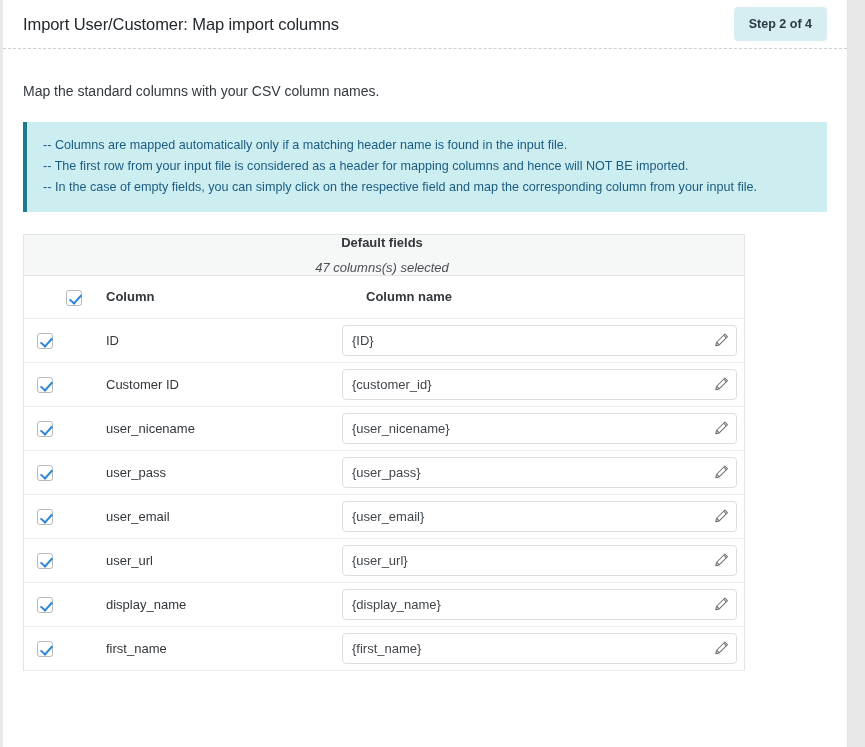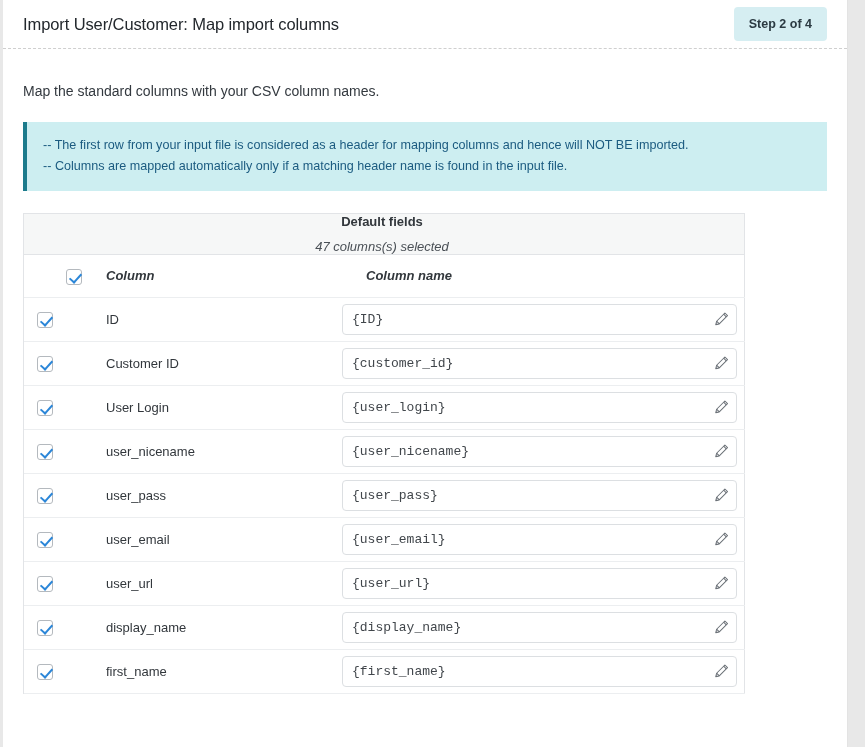--- a/index.html
+++ b/index.html
@@ -120,21 +120,20 @@
   }
 
   
   col.c-check { width: 58px; }
   col.c-col   { width: 260px; }
   col.c-name  { width: 403px; }
 
   thead th {
     height: 42px;
     padding: 0;
-    font-style: italic;
   }
 
   thead th.h-check {
     text-align: right;
     padding-right: 0px;
   }
 
   thead th.h-label {
     text-align: left;
     font-size: 13px;
@@ -196,21 +195,21 @@
     width: 395px;
     height: 31px;
   }
 
   .field input {
     width: 100%;
     height: 100%;
     border: 1px solid #dcdfe2;
     border-radius: 4px;
     background: #fff;
-    font-family: Liberation Mono, monospace;
+    font-family: Liberation Sans, sans-serif;
     font-size: 13px;
     color: #41464b;
     padding: 0 30px 0 9px;
     outline: none;
   }
 
   .field input::placeholder { color: #8c9196; }
 
   .pencil {
     position: absolute;
@@ -231,22 +230,23 @@
 <div class="page">
 
   <div class="wiz-header">
     <div class="wiz-title">Import User/Customer: Map import columns</div>
     <div class="step-badge">Step 2 of 4</div>
   </div>
 
   <div class="intro">Map the standard columns with your CSV column names.</div>
 
   <div class="notice">
+    <div class="notice-line">-- Columns are mapped automatically only if a matching header name is found in the input file.</div>
     <div class="notice-line">-- The first row from your input file is considered as a header for mapping columns and hence will NOT BE imported.</div>
-    <div class="notice-line">-- Columns are mapped automatically only if a matching header name is found in the input file.</div>
+    <div class="notice-line">-- In the case of empty fields, you can simply click on the respective field and map the corresponding column from your input file.</div>
   </div>
 
   <div class="card">
 
     <div class="card-head">
       <span class="card-head-title">Default fields</span>
       <span class="card-head-count">47 columns(s) selected</span>
     </div>
 
     <table class="map-table">
@@ -288,34 +288,20 @@
                     <path d="M11.6 1.6 14.4 4.4 5.6 13.2 1.9 14.1 2.8 10.4z" stroke="#6b7177" stroke-width="1.1" stroke-linejoin="round" fill="#ffffff"></path>
                     <path d="M10.3 2.9 13.1 5.7" stroke="#6b7177" stroke-width="1.1"></path>
                     <path d="M3.0 10.6 5.4 13.0" stroke="#6b7177" stroke-width="1.1"></path>
                     <path d="M1.9 14.1 3.6 13.6 2.4 12.4z" fill="#6b7177"></path>
                   </svg>
                 </span></div>
             </td>
           </tr>
           <tr>
             <td class="t-check"><span class="cb"></span></td>
-            <td class="t-col">User Login</td>
-            <td class="t-name">
-              <div class="field"><input type="text" value="{user_login}" style=""><span class="pencil">
-                  <svg width="15" height="15" viewBox="0 0 16 16" fill="none">
-                    <path d="M11.6 1.6 14.4 4.4 5.6 13.2 1.9 14.1 2.8 10.4z" stroke="#6b7177" stroke-width="1.1" stroke-linejoin="round" fill="#ffffff"></path>
-                    <path d="M10.3 2.9 13.1 5.7" stroke="#6b7177" stroke-width="1.1"></path>
-                    <path d="M3.0 10.6 5.4 13.0" stroke="#6b7177" stroke-width="1.1"></path>
-                    <path d="M1.9 14.1 3.6 13.6 2.4 12.4z" fill="#6b7177"></path>
-                  </svg>
-                </span></div>
-            </td>
-          </tr>
-          <tr>
-            <td class="t-check"><span class="cb"></span></td>
             <td class="t-col">user_nicename</td>
             <td class="t-name">
               <div class="field"><input type="text" value="{user_nicename}" style=""><span class="pencil">
                   <svg width="15" height="15" viewBox="0 0 16 16" fill="none">
                     <path d="M11.6 1.6 14.4 4.4 5.6 13.2 1.9 14.1 2.8 10.4z" stroke="#6b7177" stroke-width="1.1" stroke-linejoin="round" fill="#ffffff"></path>
                     <path d="M10.3 2.9 13.1 5.7" stroke="#6b7177" stroke-width="1.1"></path>
                     <path d="M3.0 10.6 5.4 13.0" stroke="#6b7177" stroke-width="1.1"></path>
                     <path d="M1.9 14.1 3.6 13.6 2.4 12.4z" fill="#6b7177"></path>
                   </svg>
                 </span></div>

